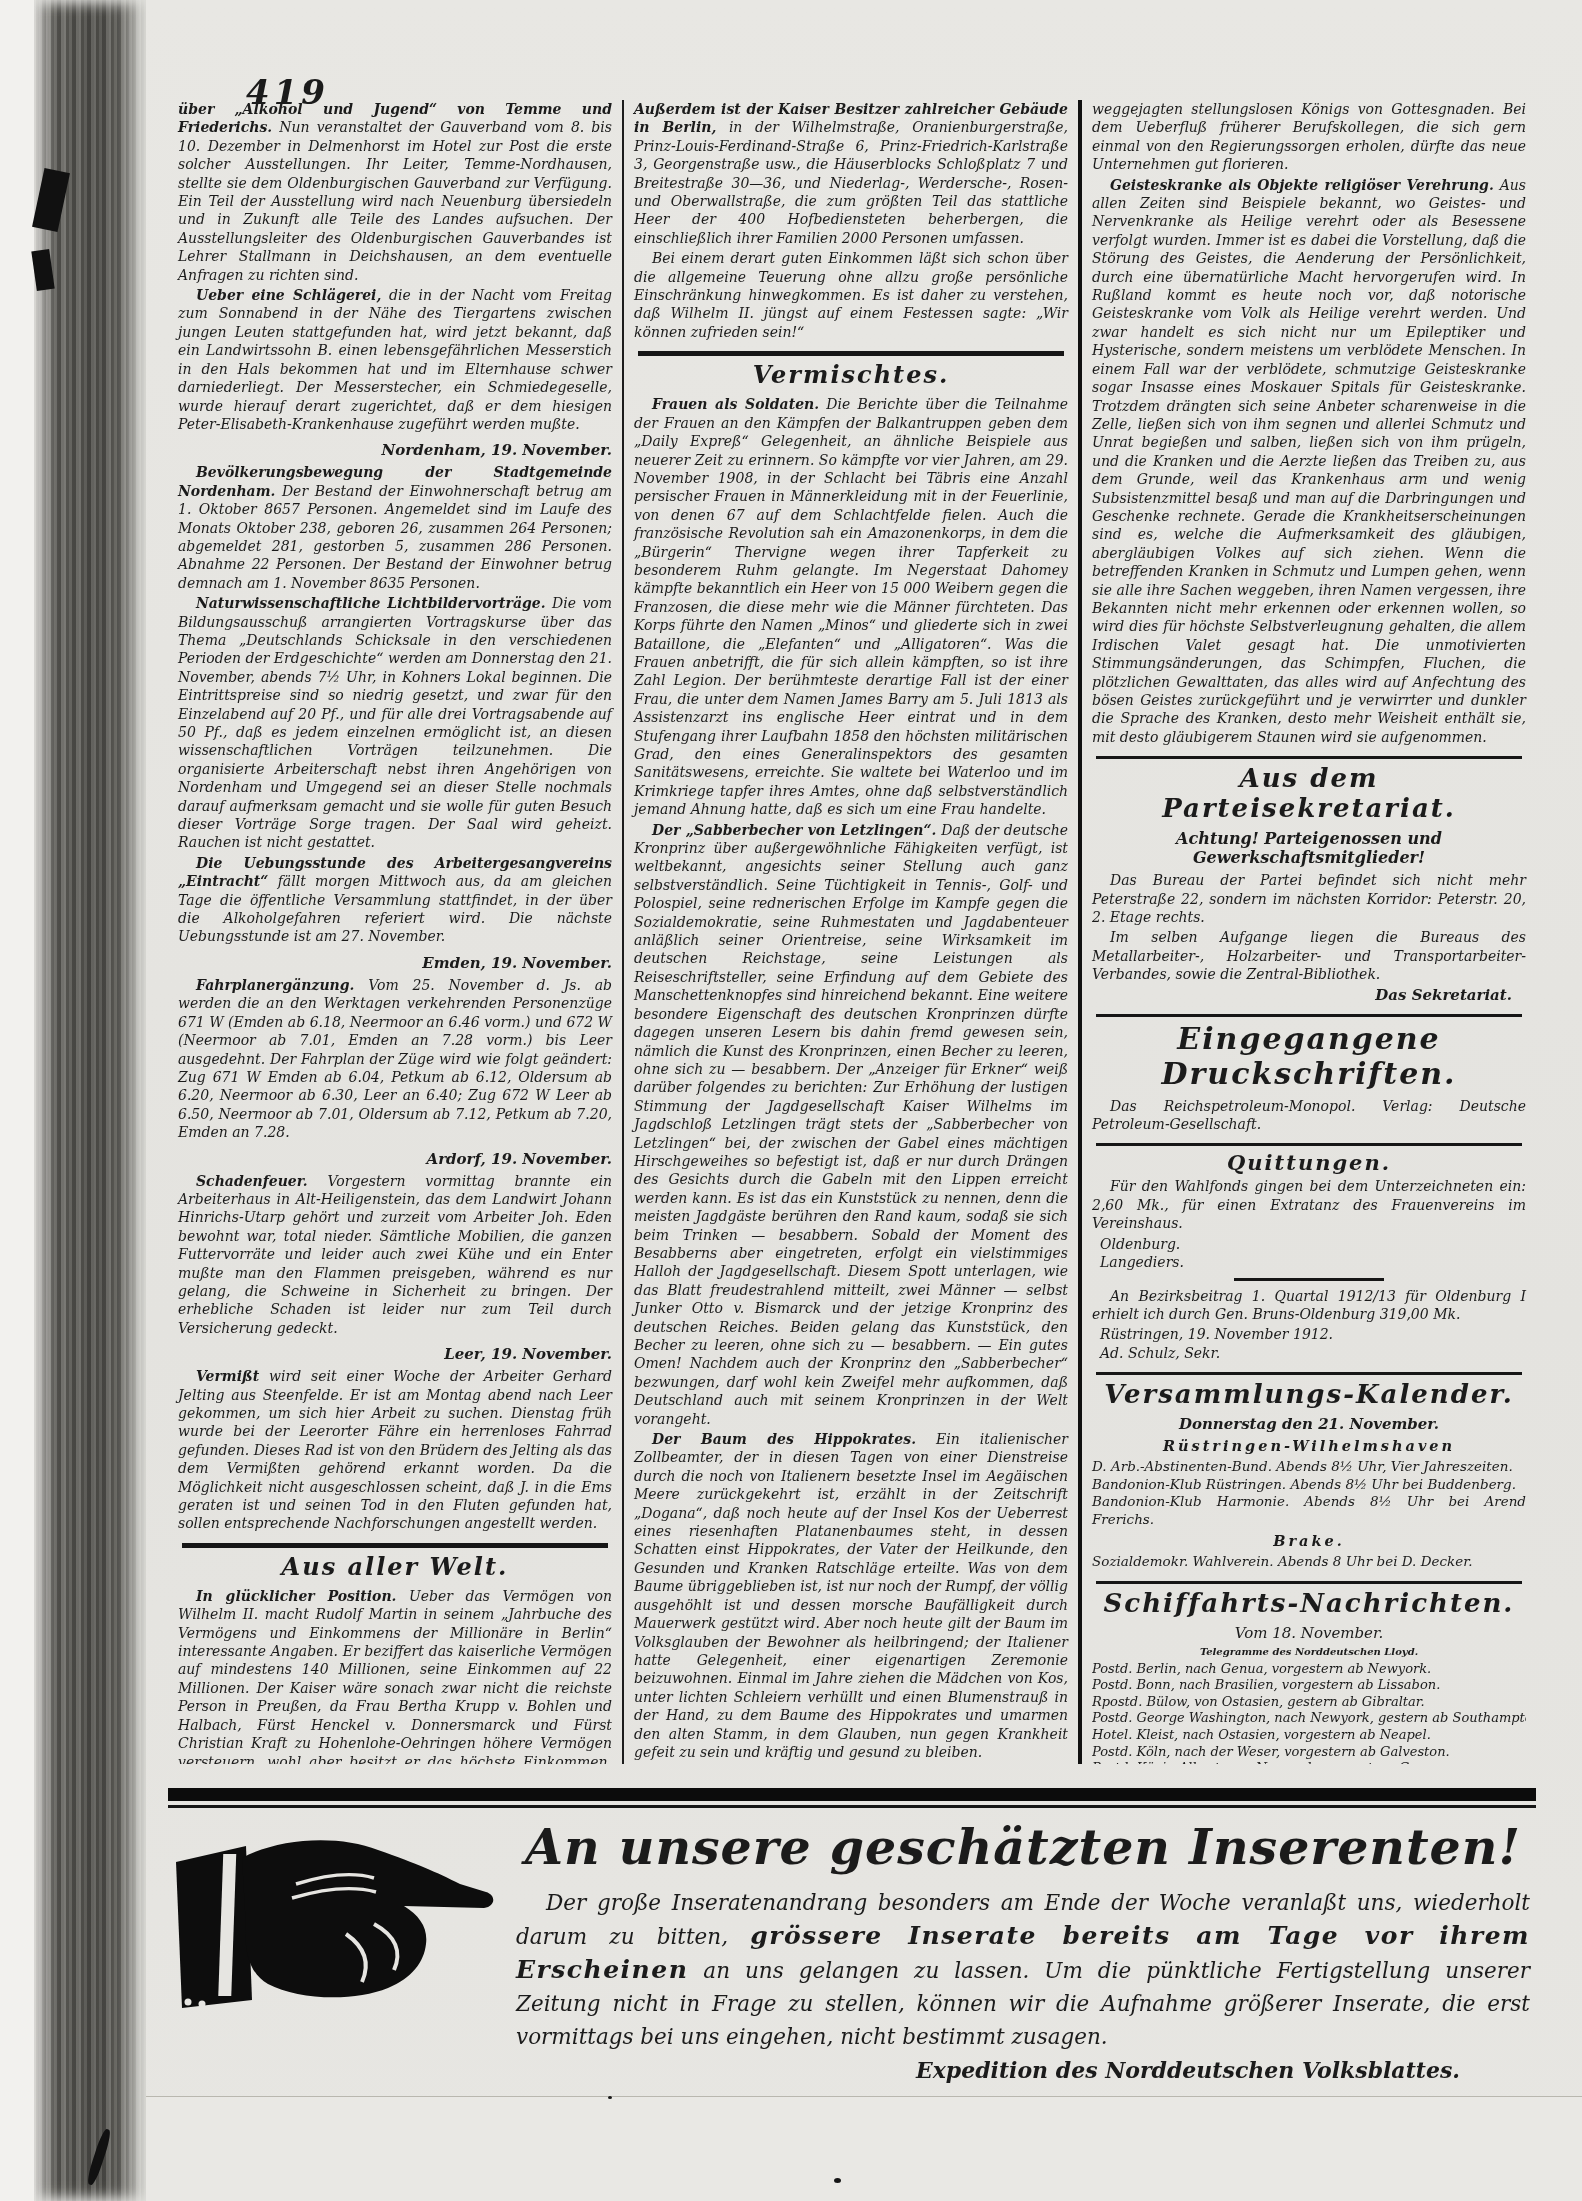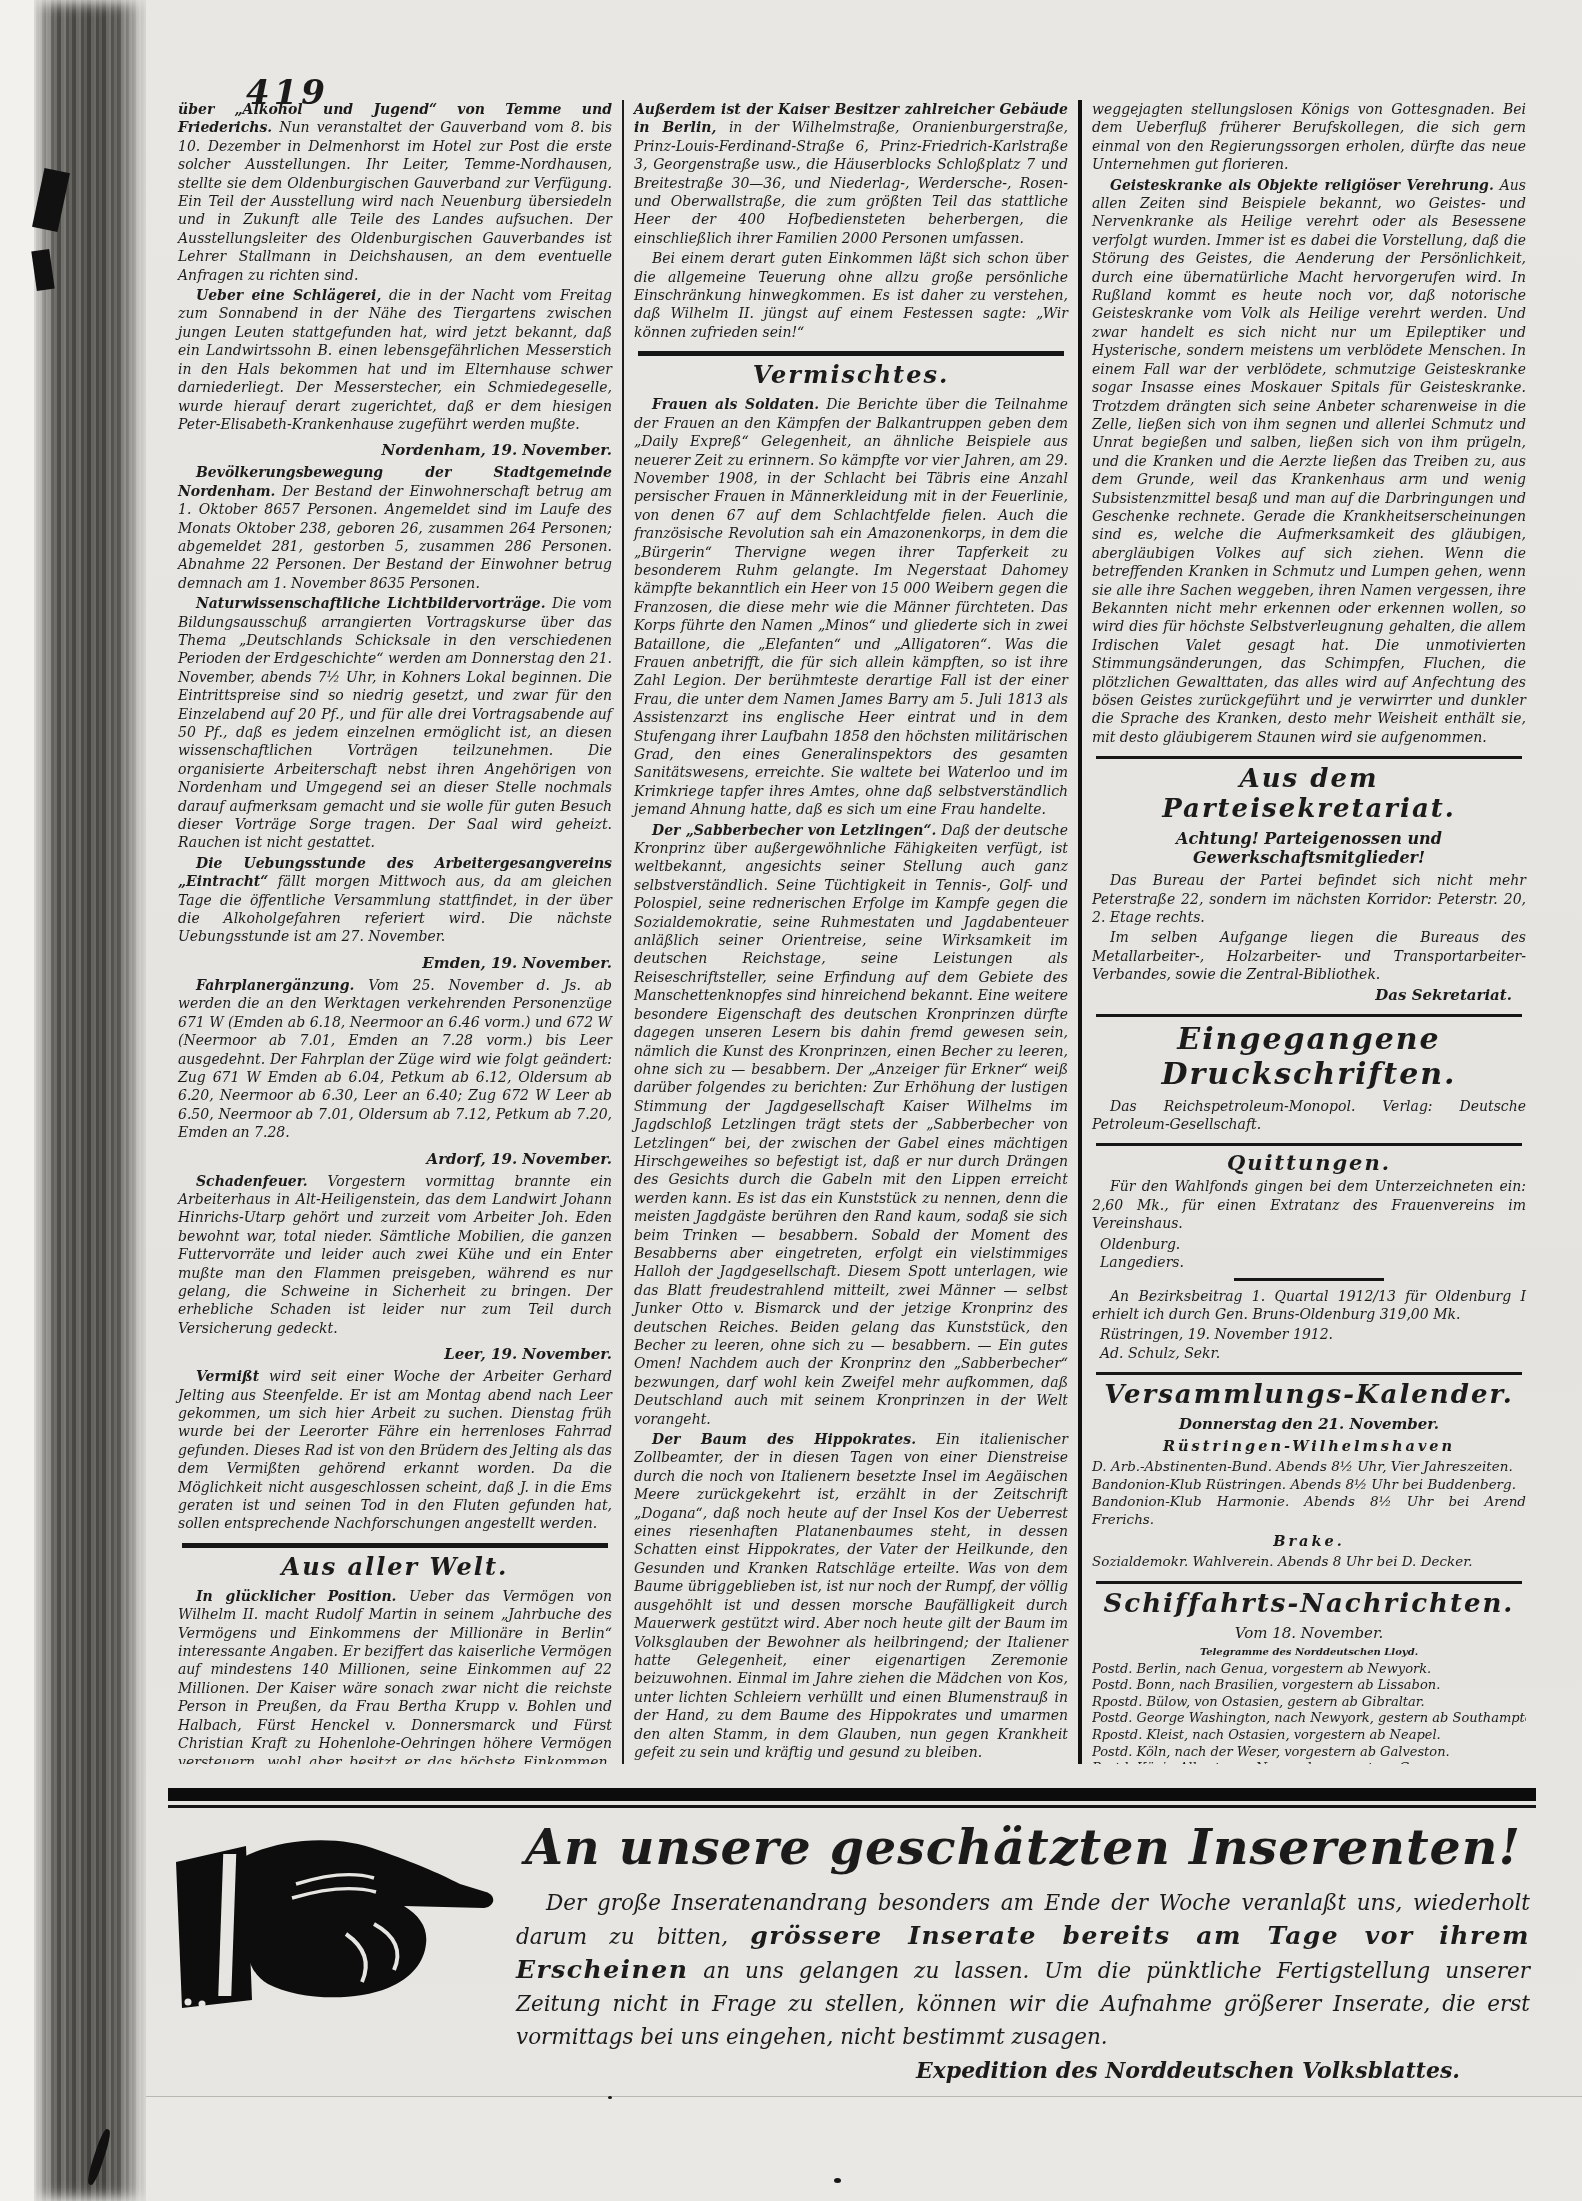--- a/index.html
+++ b/index.html
@@ -140,21 +140,21 @@
         <p class="event">Sozialdemokr. Wahlverein. Abends 8 Uhr bei D. Decker.</p>
 
         <div class="sect-rule thin"></div>
         <h2 class="sect-head" style="font-size:26px;margin-bottom:6px;">Schiffahrts-Nachrichten.</h2>
         <div class="center-line" style="font-weight:normal;">Vom 18. November.</div>
         <div class="center-line" style="font-size:10px;">Telegramme des Norddeutschen Lloyd.</div>
         <div class="ship">Postd. Berlin, nach Genua, vorgestern ab Newyork.</div>
         <div class="ship">Postd. Bonn, nach Brasilien, vorgestern ab Lissabon.</div>
         <div class="ship">Rpostd. Bülow, von Ostasien, gestern ab Gibraltar.</div>
         <div class="ship">Postd. George Washington, nach Newyork, gestern ab Southampton.</div>
-        <div class="ship">Rpostd. Kleist, nach Ostasien, vorgestern ab Neapel.</div>
+        <div class="ship">Hotel. Kleist, nach Ostasien, vorgestern ab Neapel.</div>
         <div class="ship">Postd. Köln, nach der Weser, vorgestern ab Galveston.</div>
         <div class="ship">Postd. König Albert, von Newyork, vorgestern Genua an.</div>
         <div class="ship">Postd. Königin Luise, von Baltimore, vorgestern Lizzard passiert.</div>
         <div class="ship">Rpostd. Lützow, nach Ostasien, vorgestern Colombo an.</div>
 
       </div>
     </div>
 
     <div class="ad">
       <div class="ad-bar"></div>

